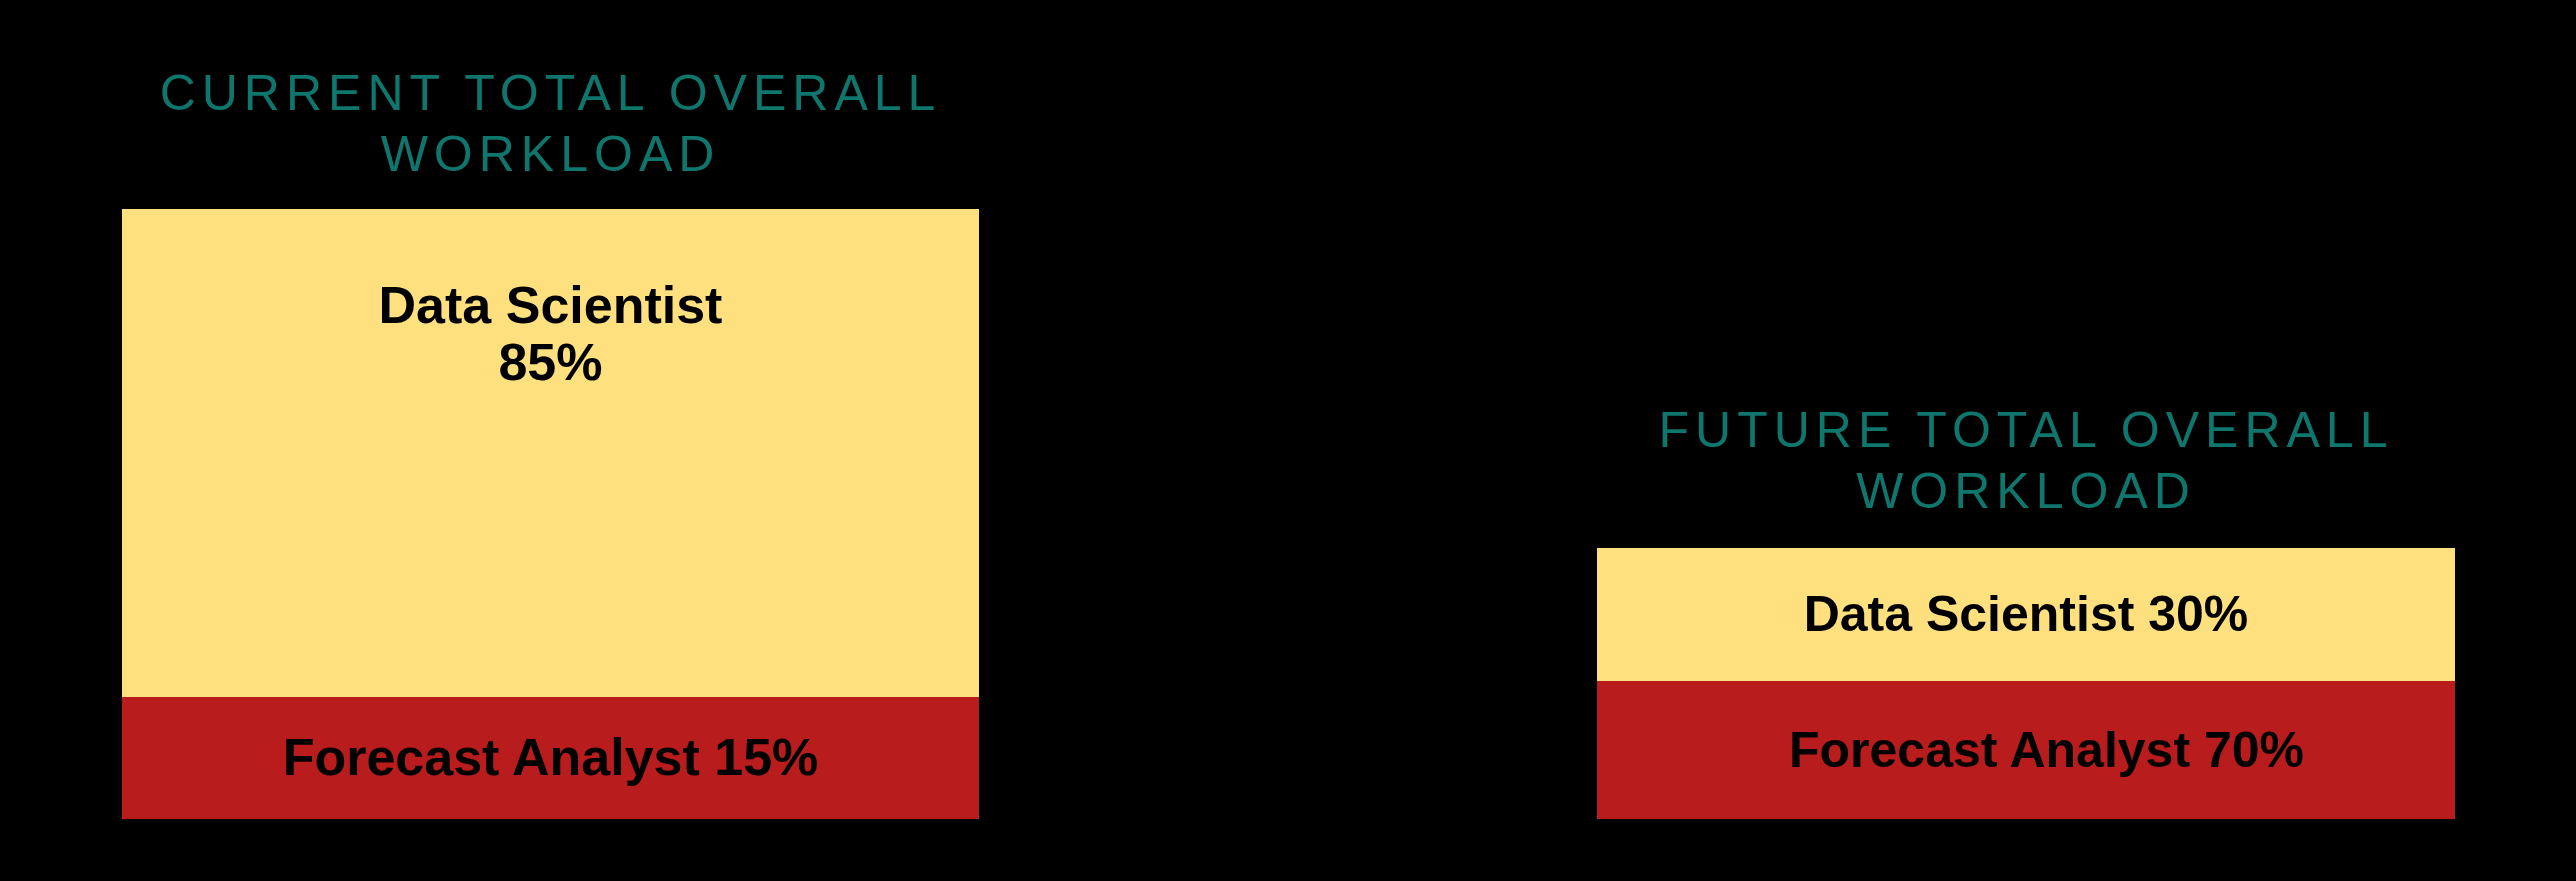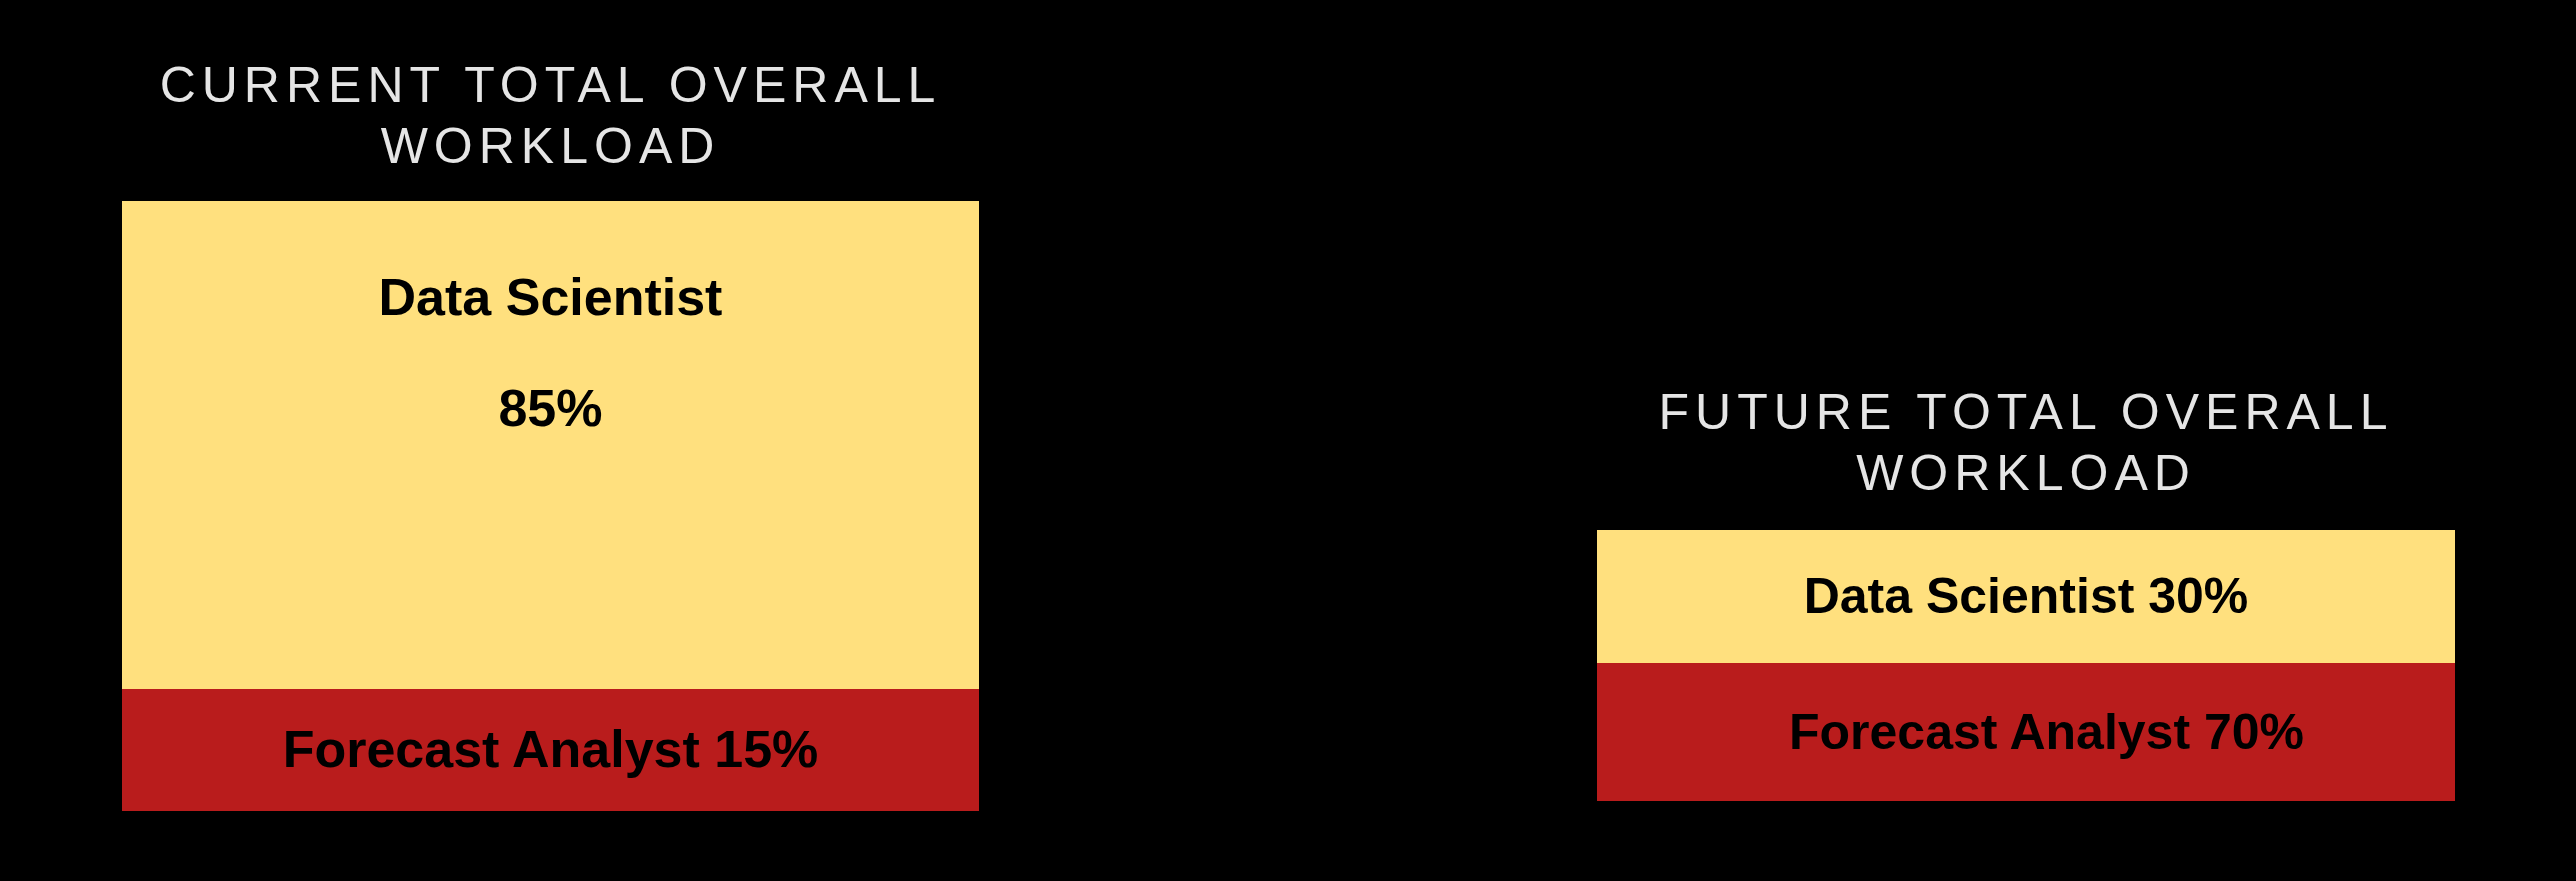--- a/index.html
+++ b/index.html
@@ -23,35 +23,35 @@
   .chart-group {
     position: absolute;
   }
   #chart-current {
     left: 122px;
     top: 55px;
     width: 857px;
   }
   #chart-future {
     left: 1597px;
-    top: 382px;
+    top: 392px;
     width: 858px;
   }
 
   
   .chart-title {
-    color: #e5e5e5;
+    color: #0f766e;
     font-size: 50px;
     font-weight: 400;
     letter-spacing: 6px;
     text-align: center;
     line-height: 1.22;
     text-transform: uppercase;
     white-space: pre-line;
-    margin: 0;
+    margin: 8px;
     padding: 0;
   }
 
   
   .stacked-bar {
     position: relative;
     width: 100%;
     display: flex;
     flex-direction: column;
   }
@@ -76,21 +76,21 @@
   #chart-future  .seg-blue   { height: 151px; padding-left: 41px; }
 
   .seg-label {
     color: #000000;
     font-weight: bold;
     text-align: center;
     line-height: 1.1;
     white-space: nowrap;
   }
   #chart-current .seg-yellow .seg-label { font-size: 52px; }
-  #chart-current .seg-yellow .seg-value { font-size: 52px; margin-top: 54px; }
+  #chart-current .seg-yellow .seg-value { font-size: 52px; }
   #chart-current .seg-blue  .seg-label  { font-size: 52px; }
   #chart-future  .seg-label { font-size: 50px; }
 </style>
 </head>
 <body>
 
 <div id="stage">
 
   <div class="chart-group" id="chart-current">
 

